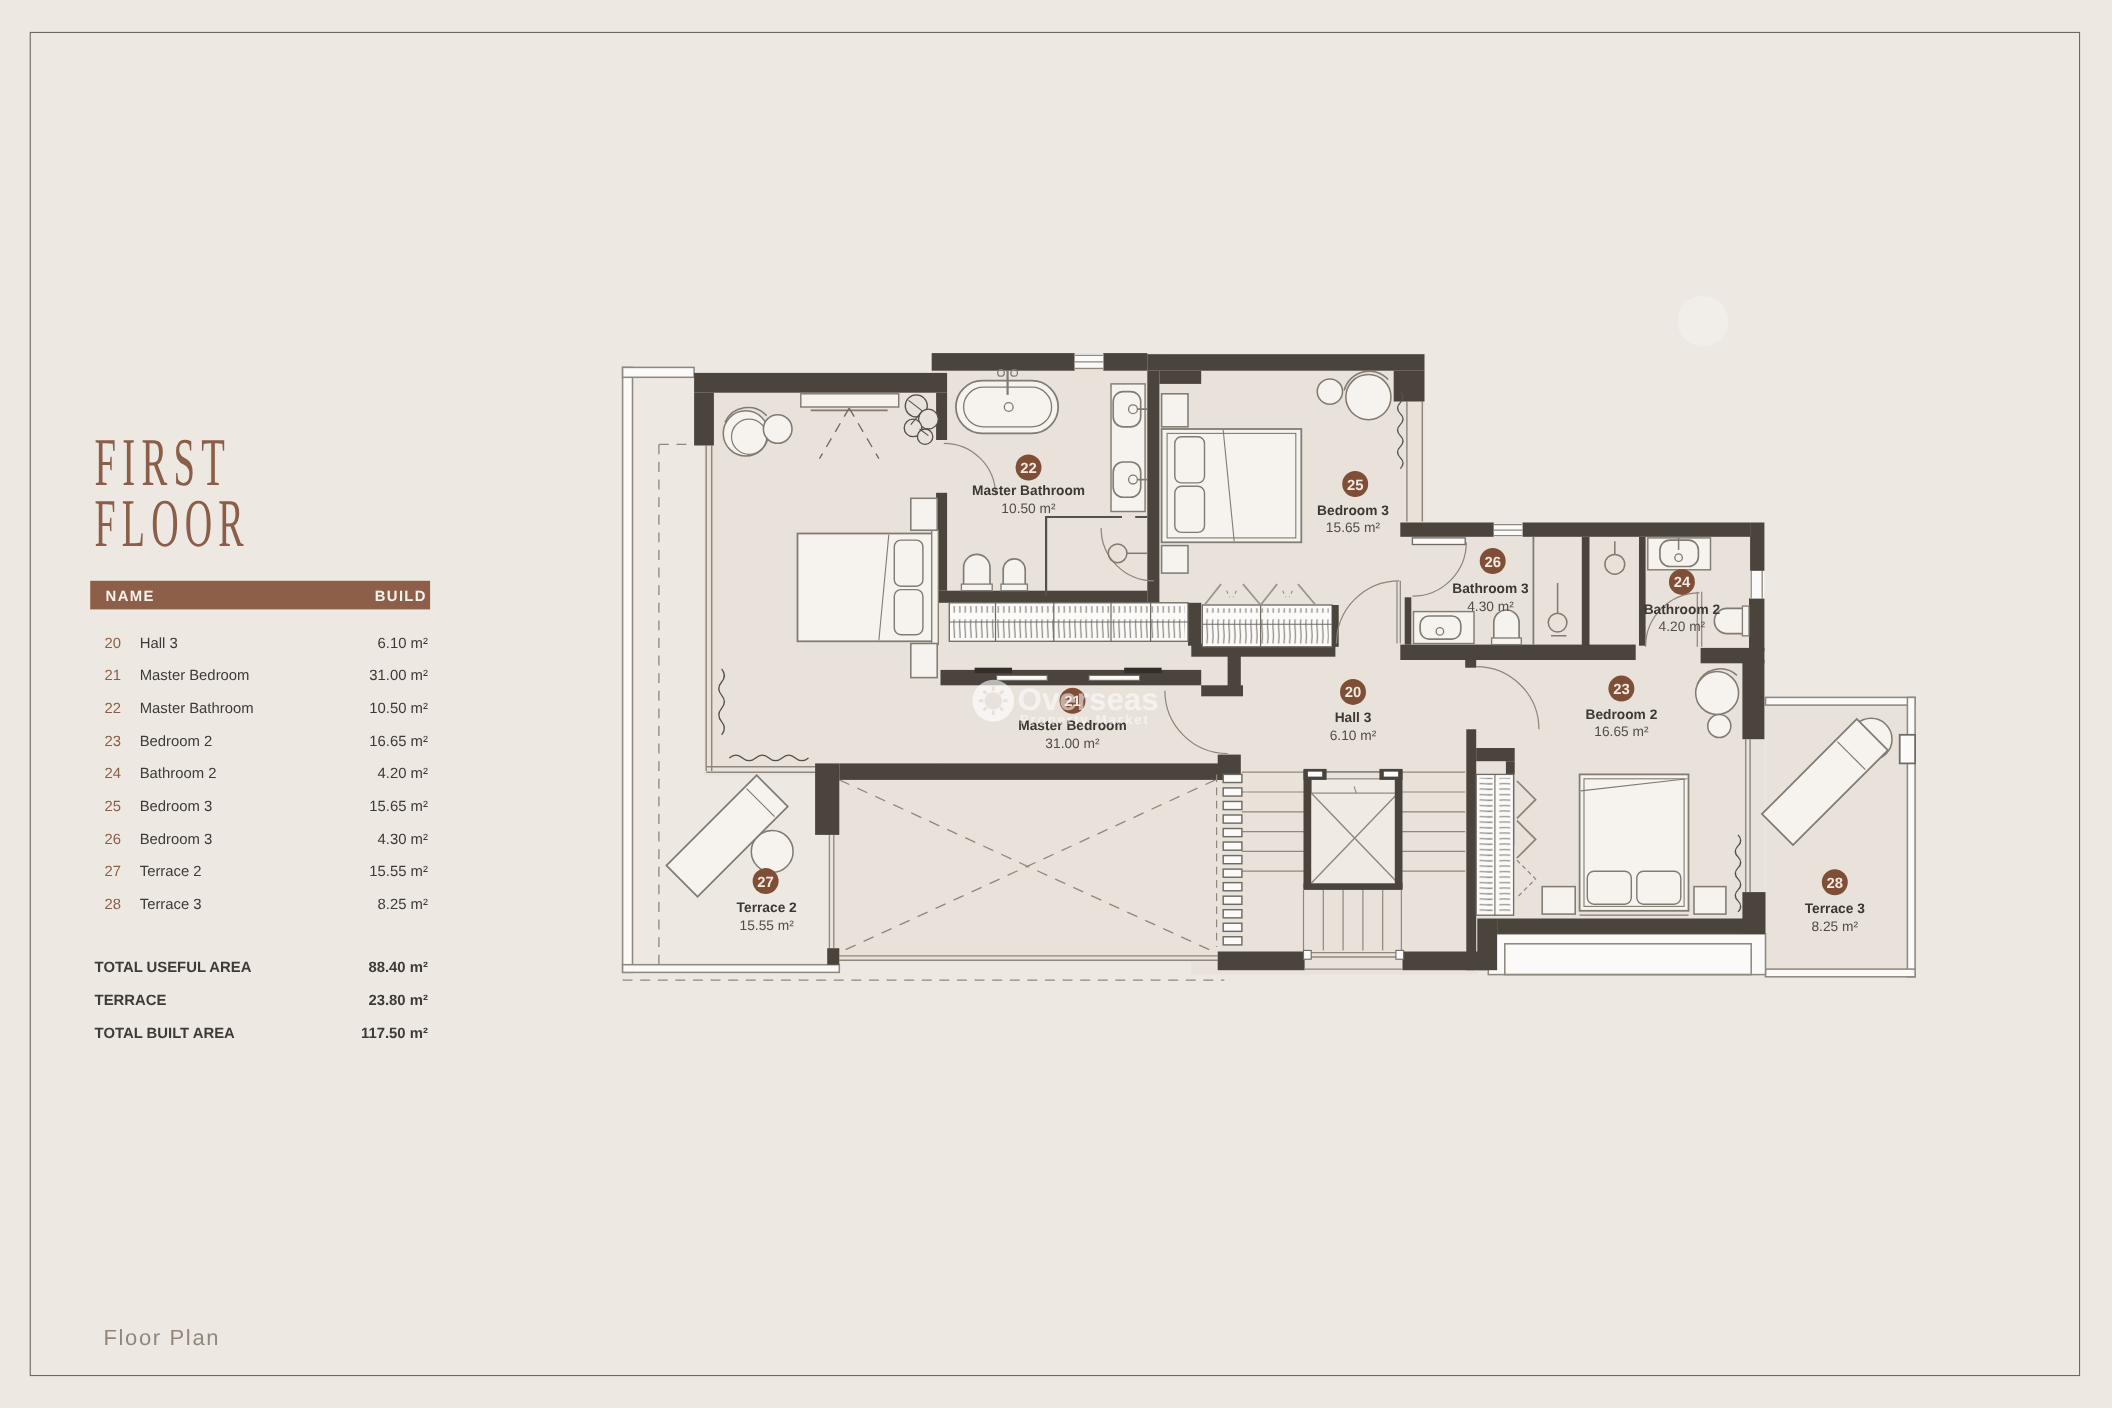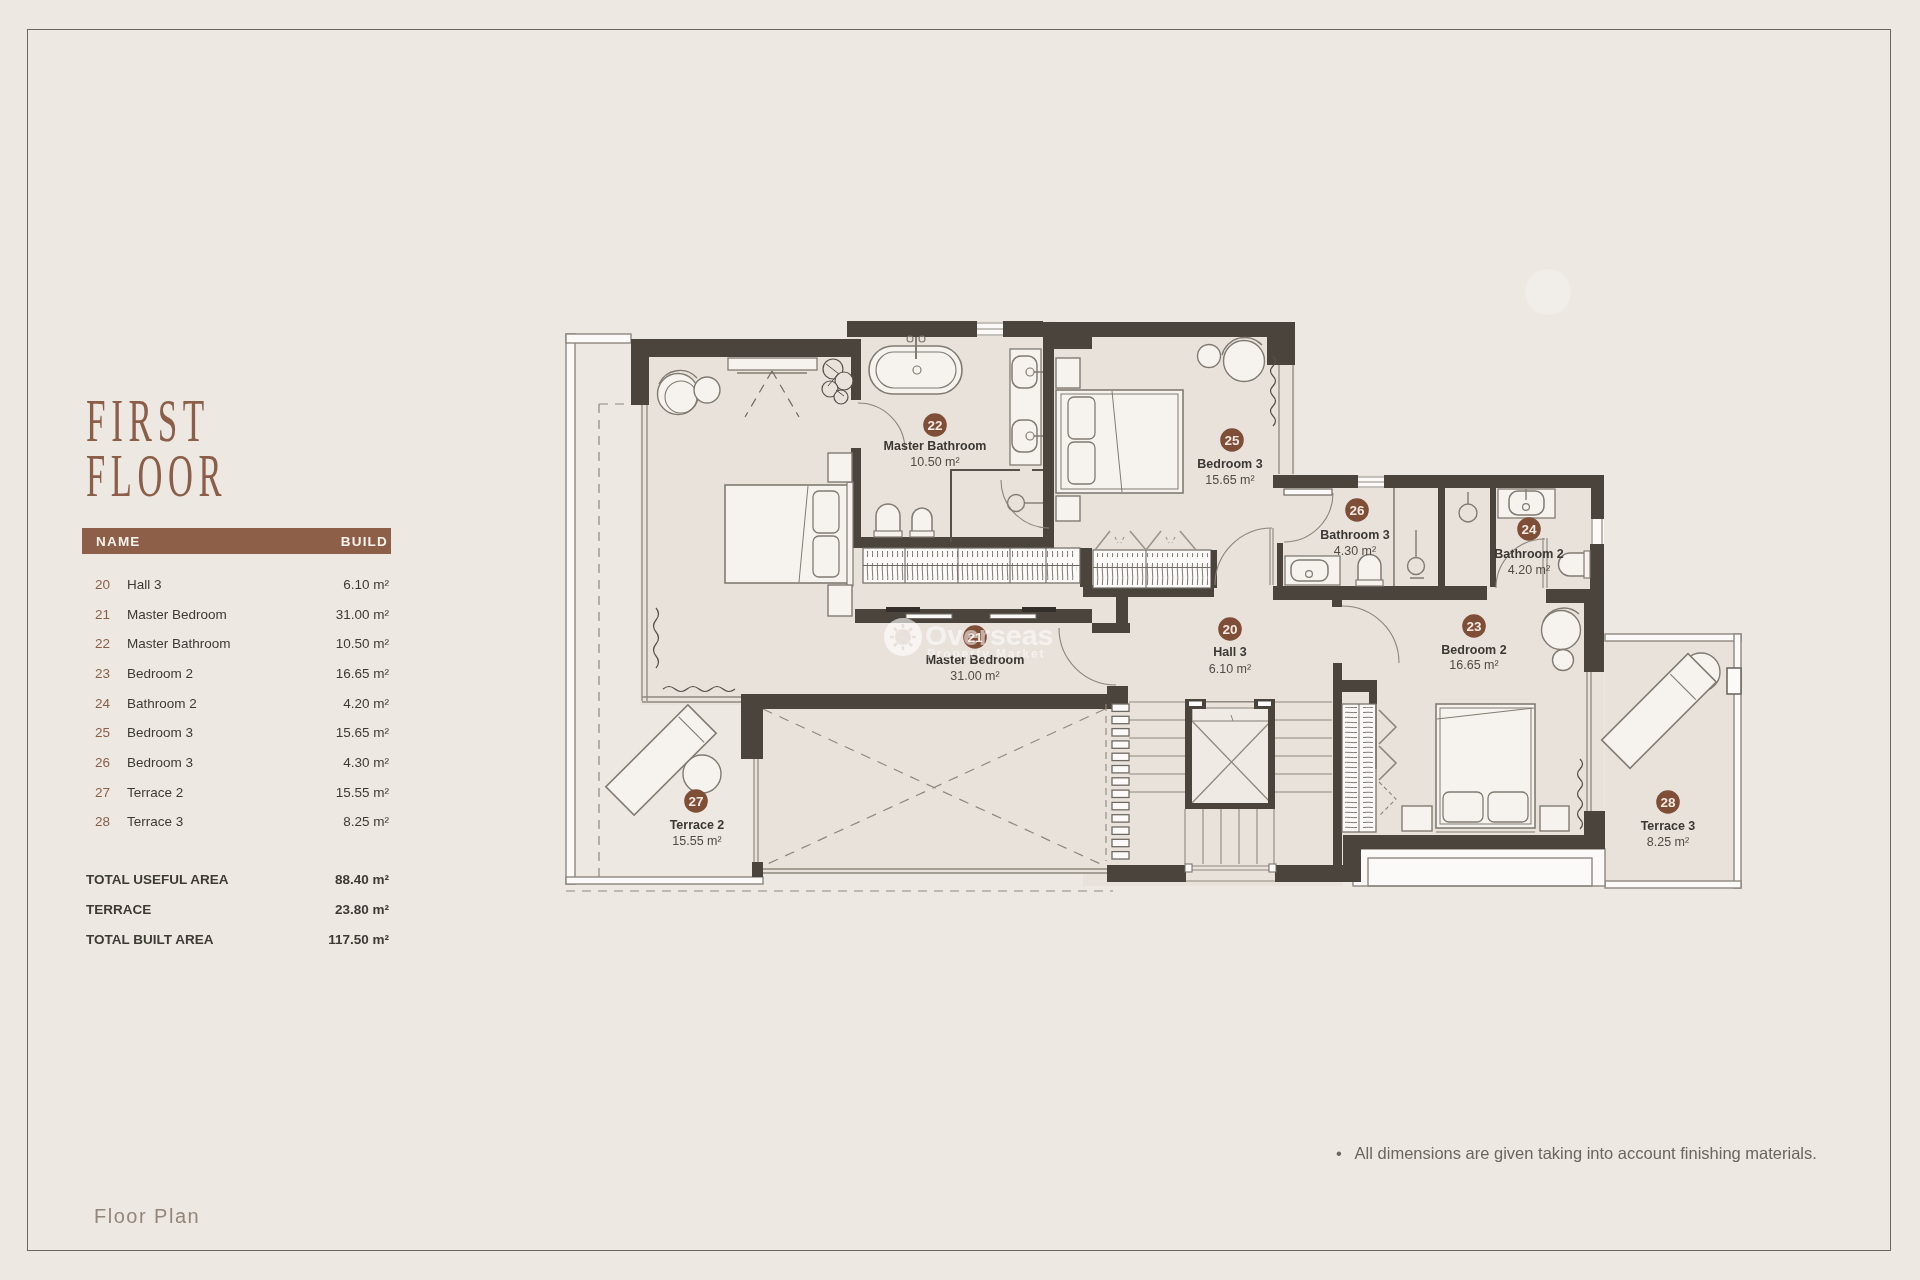--- a/index.html
+++ b/index.html
@@ -64,21 +64,20 @@
     <text x="86" y="914">TERRACE</text>
       <text x="389" y="914" text-anchor="end">23.80 m²</text>
     <text x="86" y="944">TOTAL BUILT AREA</text>
       <text x="389" y="944" text-anchor="end">117.50 m²</text>
   </g>
 
   <text x="94" y="1223" font-size="20" fill="#93867A" letter-spacing="1.5">Floor Plan</text>
 </svg>
 
 <div class="abs" style="left:1336px;top:1140px;width:520px;font-size:16.5px;line-height:26px;color:#6B665F;">
-  <div>•&nbsp;&nbsp; All dimensions are given taking into account finishing materials.</div>
 </div>
 
 <svg id="plan" class="abs" style="left:0;top:0" width="1920" height="1280" viewBox="0 0 1920 1280">
 <defs>
   <pattern id="hangV" width="5" height="40" patternUnits="userSpaceOnUse">
     <path d="M2.5 3 C1.5 10,3.5 16,2.5 22 C1.8 28,3 33,2.5 37" stroke="#6F6A62" stroke-width="0.9" fill="none"></path>
   </pattern>
   <pattern id="hangH" width="40" height="5" patternUnits="userSpaceOnUse">
     <path d="M3 2.5 C10 1.5,16 3.5,22 2.5 C28 1.8,33 3,37 2.5" stroke="#6F6A62" stroke-width="0.9" fill="none"></path>
   </pattern>

